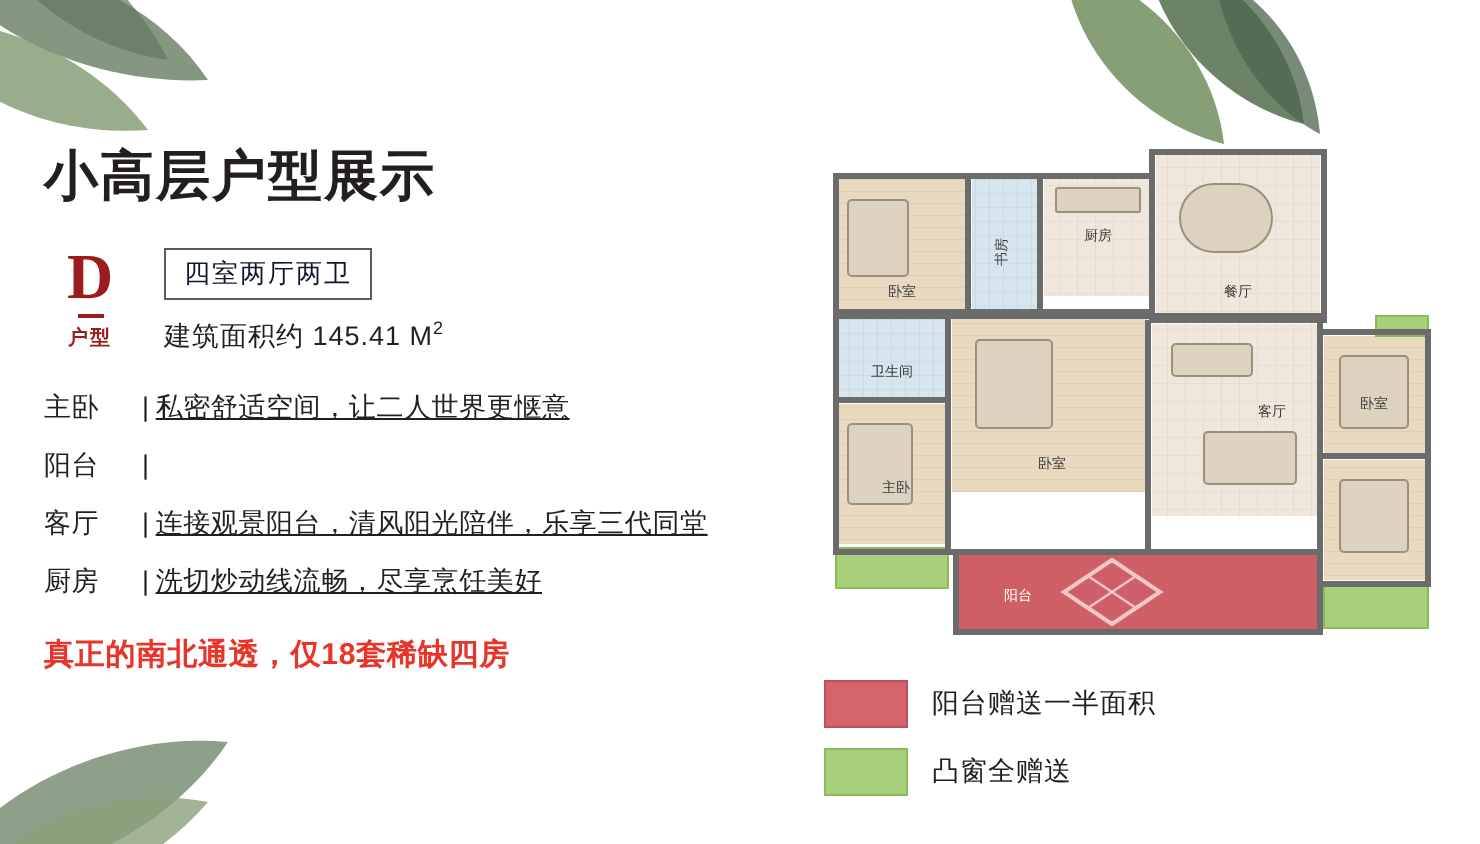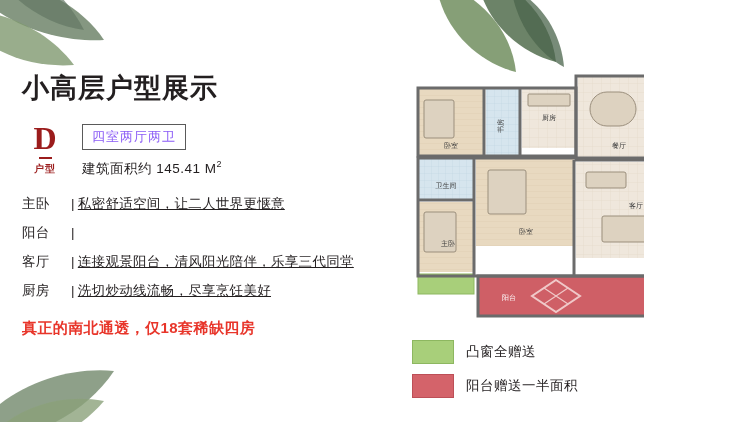--- a/index.html
+++ b/index.html
@@ -8,21 +8,21 @@
   }
   body {
     width: 740px;
     height: 422px;
     overflow: hidden;
     font-family: "Liberation Sans", sans-serif;
     background: #ffffff;
   }
   .page {
     position: relative;
-    width: 644px;
+    width: 740px;
     height: 422px;
     background: #ffffff;
     overflow: hidden;
   }
 
   
   .leaf {
     position: absolute;
     pointer-events: none;
   }
@@ -95,21 +95,21 @@
   }
   .type-right {
     padding-left: 10px;
     padding-top: 2px;
   }
   .room-spec {
     display: inline-block;
     border: 1px solid #5a5a5a;
     padding: 3px 9px;
     font-size: 13px;
-    color: #8b5cf6;
+    color: #0f172a;
     letter-spacing: 1px;
     margin-bottom: 9px;
   }
   .area-text {
     font-size: 13.5px;
     color: #231f20;
     letter-spacing: 0.5px;
   }
   .area-text sup {
     font-size: 9px;
@@ -347,22 +347,22 @@
         <text x="232" y="160">客厅</text>
         <text x="283" y="156">卧室</text>
         <text x="44" y="198">主卧</text>
         <text x="105" y="252" fill="#ffffff">阳台</text>
       </g>
     </svg>
   </div>
 
   <div class="legend">
     <div class="legend-row">
+      <div class="legend-swatch balcony"></div>
+      <div class="legend-label">阳台赠送一半面积</div>
+    </div>
+    <div class="legend-row">
       <div class="legend-swatch bay"></div>
       <div class="legend-label">凸窗全赠送</div>
     </div>
-    <div class="legend-row">
-      <div class="legend-swatch balcony"></div>
-      <div class="legend-label">阳台赠送一半面积</div>
-    </div>
   </div>
 
 </div>
 
 </body></html>

